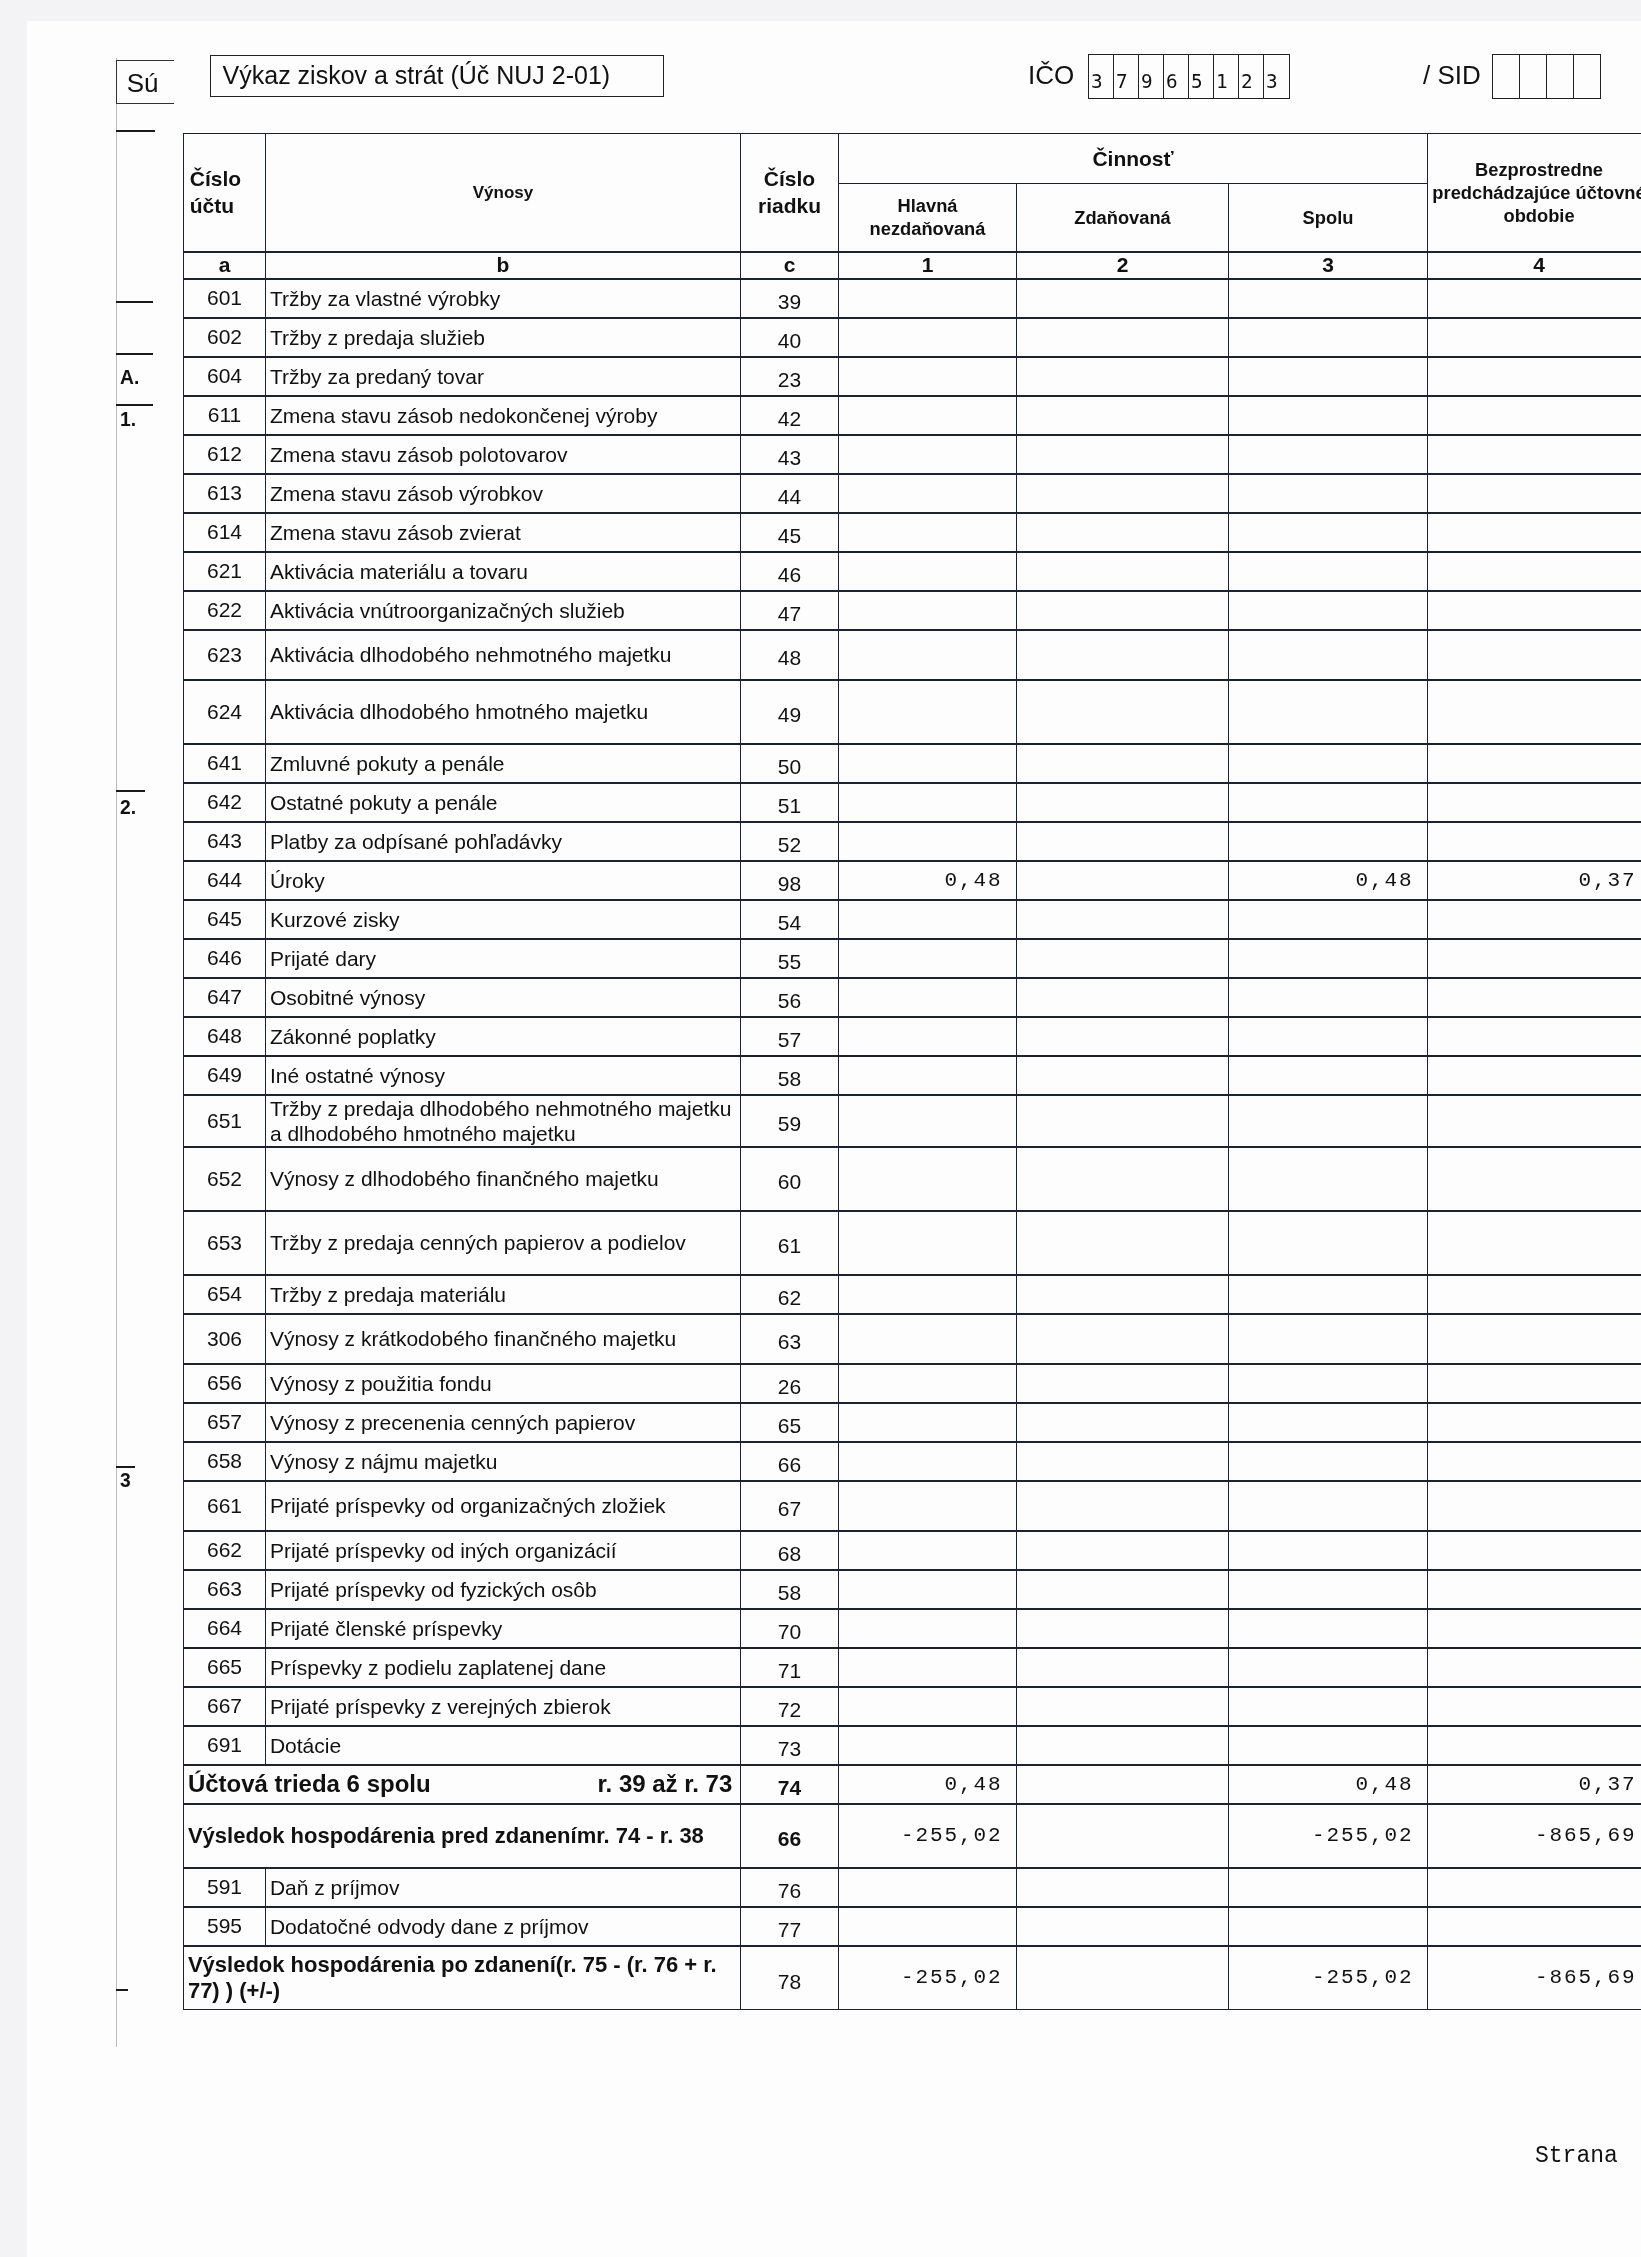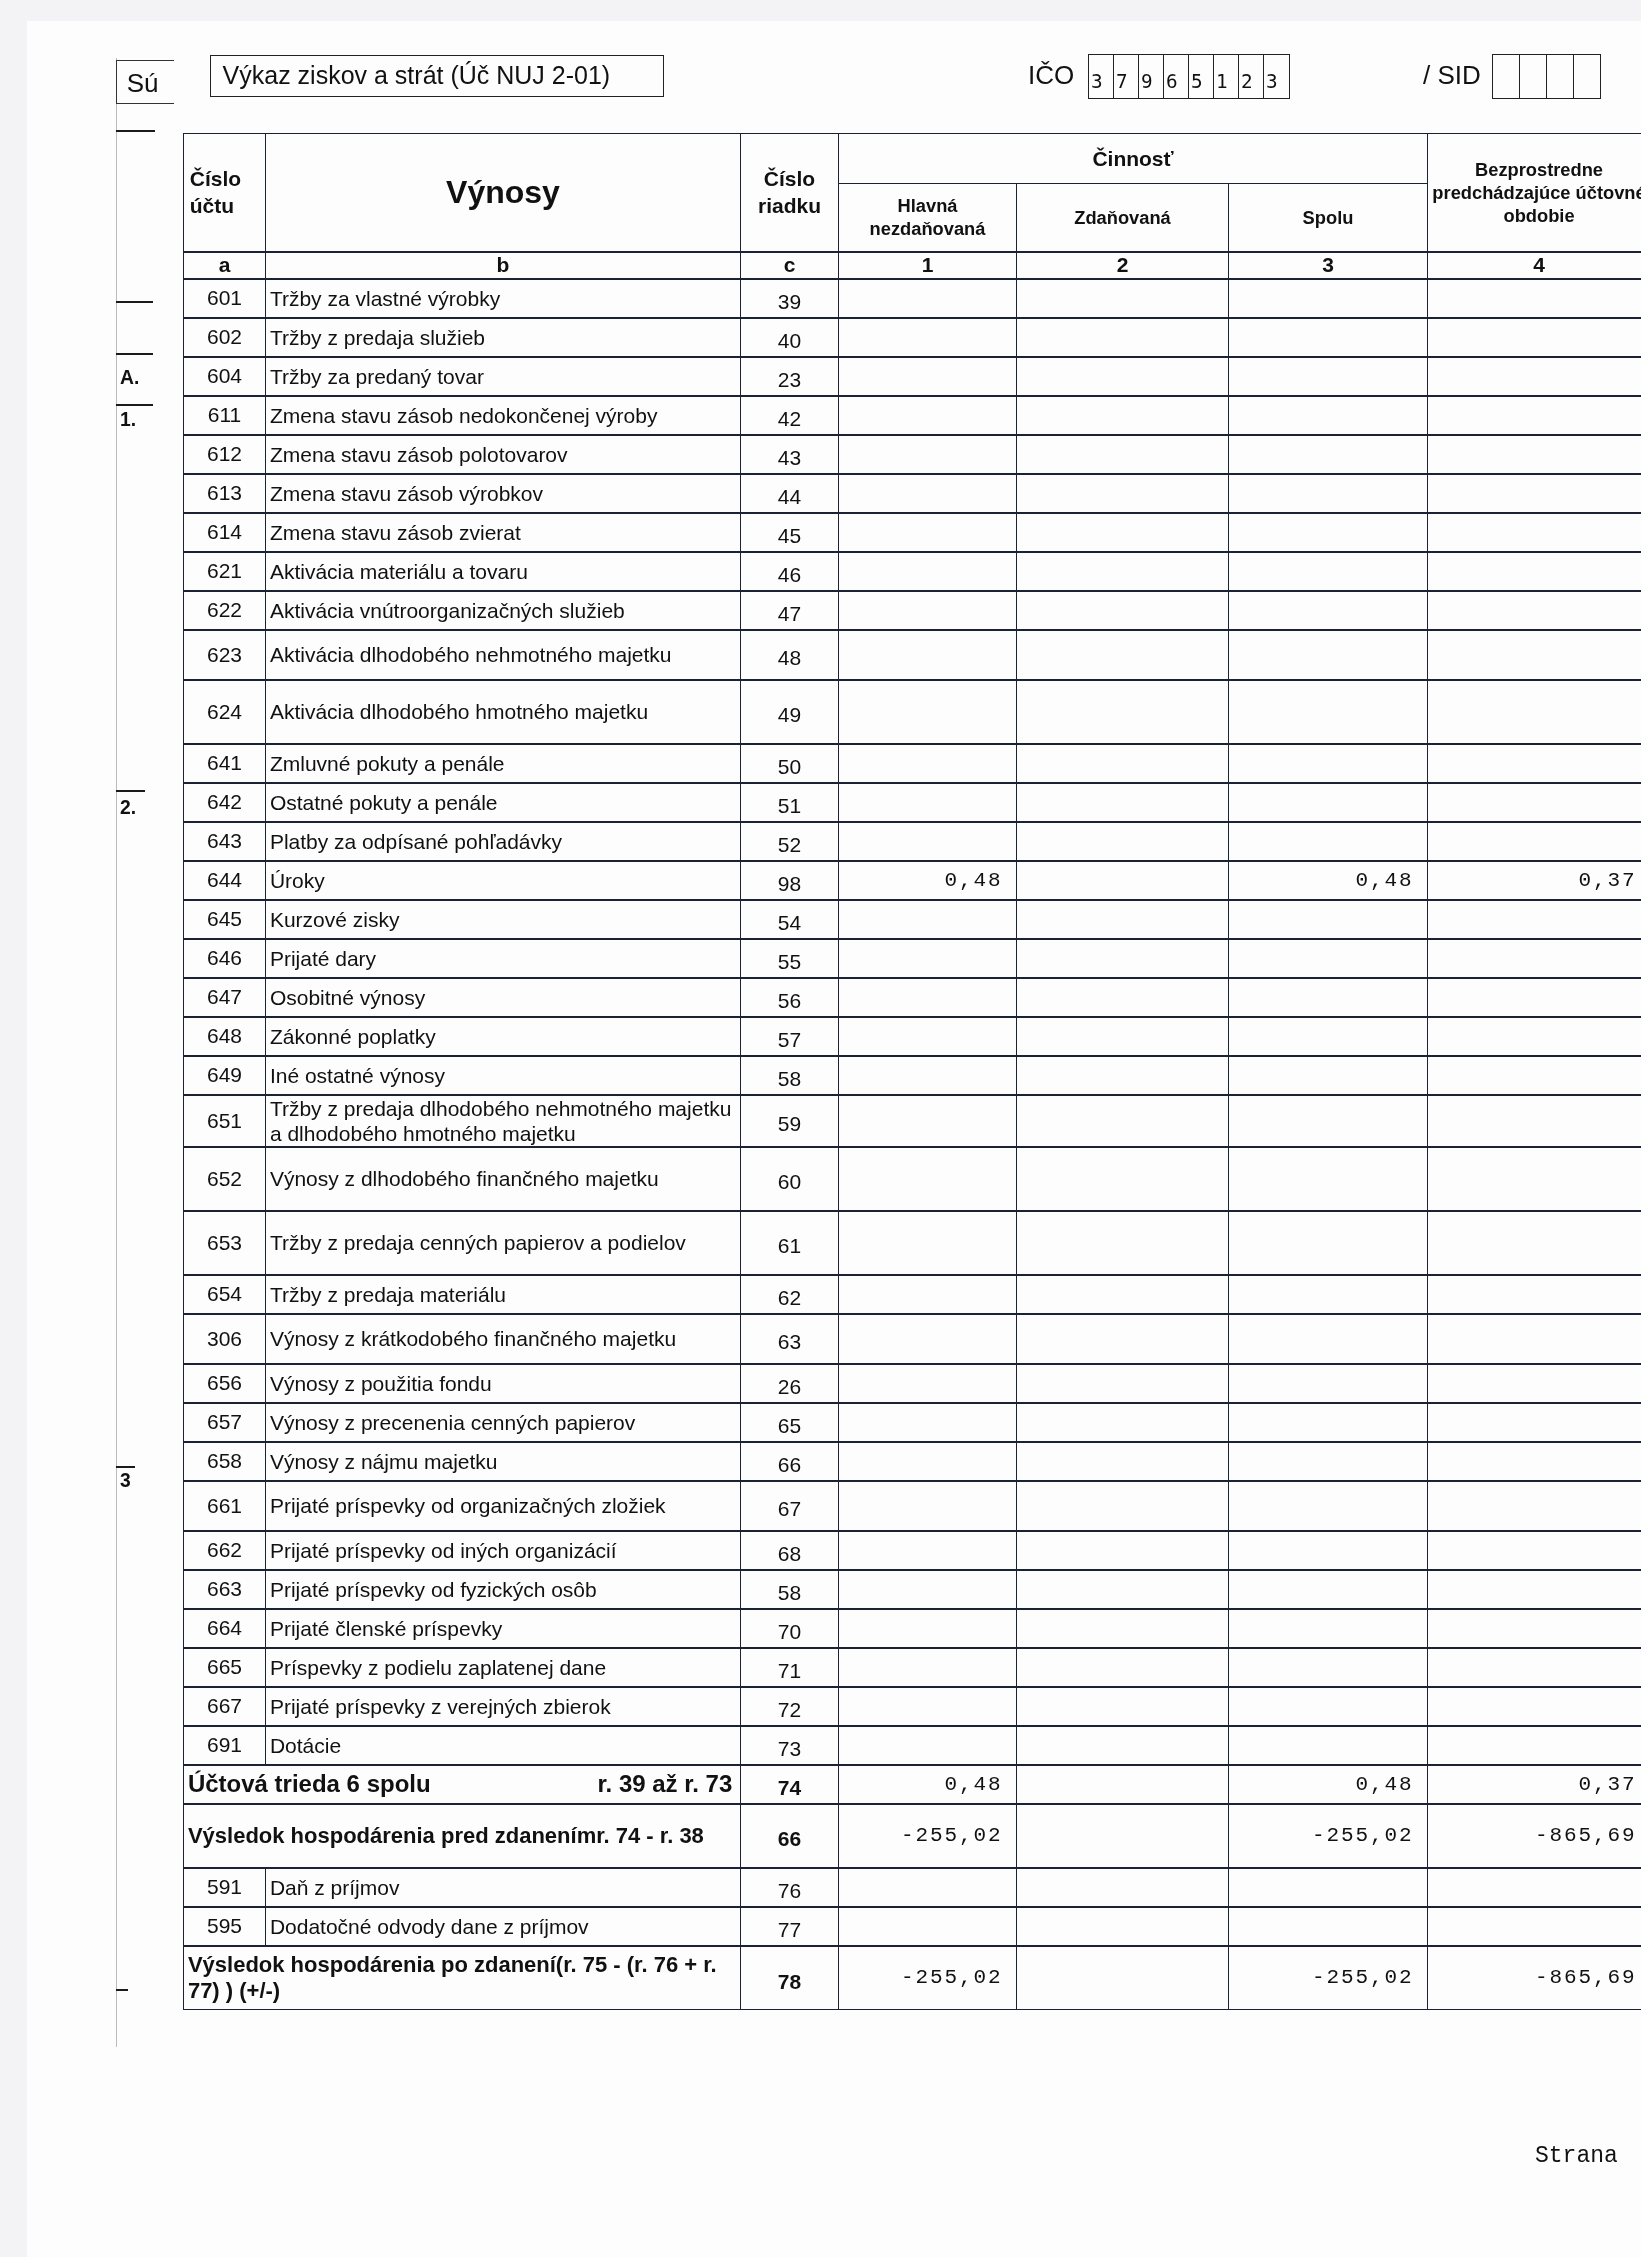--- a/index.html
+++ b/index.html
@@ -107,21 +107,21 @@
     <col style="width:475px">
     <col style="width:98px">
     <col style="width:178px">
     <col style="width:212px">
     <col style="width:199px">
     <col style="width:223px">
   </colgroup>
   <thead>
     <tr style="height:50px;">
       <th rowspan="2" class="h-main" style="white-space:normal;text-align:left;padding-left:5.8px;">Číslo účtu</th>
-      <th rowspan="2" class="h-main" style="font-size:32px;">Výnosy</th>
+      <th rowspan="2" class="h-main" style="font-size:17px;">Výnosy</th>
       <th rowspan="2" class="h-main" style="white-space:normal;">Číslo riadku</th>
       <th colspan="3" class="h-main">Činnosť</th>
       <th rowspan="2" class="h-sub" style="white-space:normal;">Bezprostredne predchádzajúce účtovné obdobie</th>
     </tr>
     <tr style="height:68px;">
       <th class="h-sub" style="white-space:normal;">Hlavná nezdaňovaná</th>
       <th class="h-sub">Zdaňovaná</th>
       <th class="h-sub">Spolu</th>
     </tr>
     <tr id="letters-row">
@@ -479,21 +479,21 @@
         <td class="acct">595</td>
         <td class="label">Dodatočné odvody dane z príjmov</td>
         <td class="rownum">77</td>
         <td class="val"></td>
         <td class="val"></td>
         <td class="val"></td>
         <td class="val"></td>
       </tr>
       <tr class="row" style="height: 64px;">
         <td class="sum-label-md" colspan="2"><span>Výsledok hospodárenia po zdanení</span><span class="formula-line">(r. 75 - (r. 76 + r. 77) ) (+/-)</span></td>
-        <td class="rownum" style="font-weight: bold;">78</td>
+        <td class="rownum" style="font-weight: normal;">78</td>
         <td class="val">-255,02</td>
         <td class="val"></td>
         <td class="val">-255,02</td>
         <td class="val">-865,69</td>
       </tr>
     </tbody>
 </table>
 
 <div class="strana">Strana</div>
 

